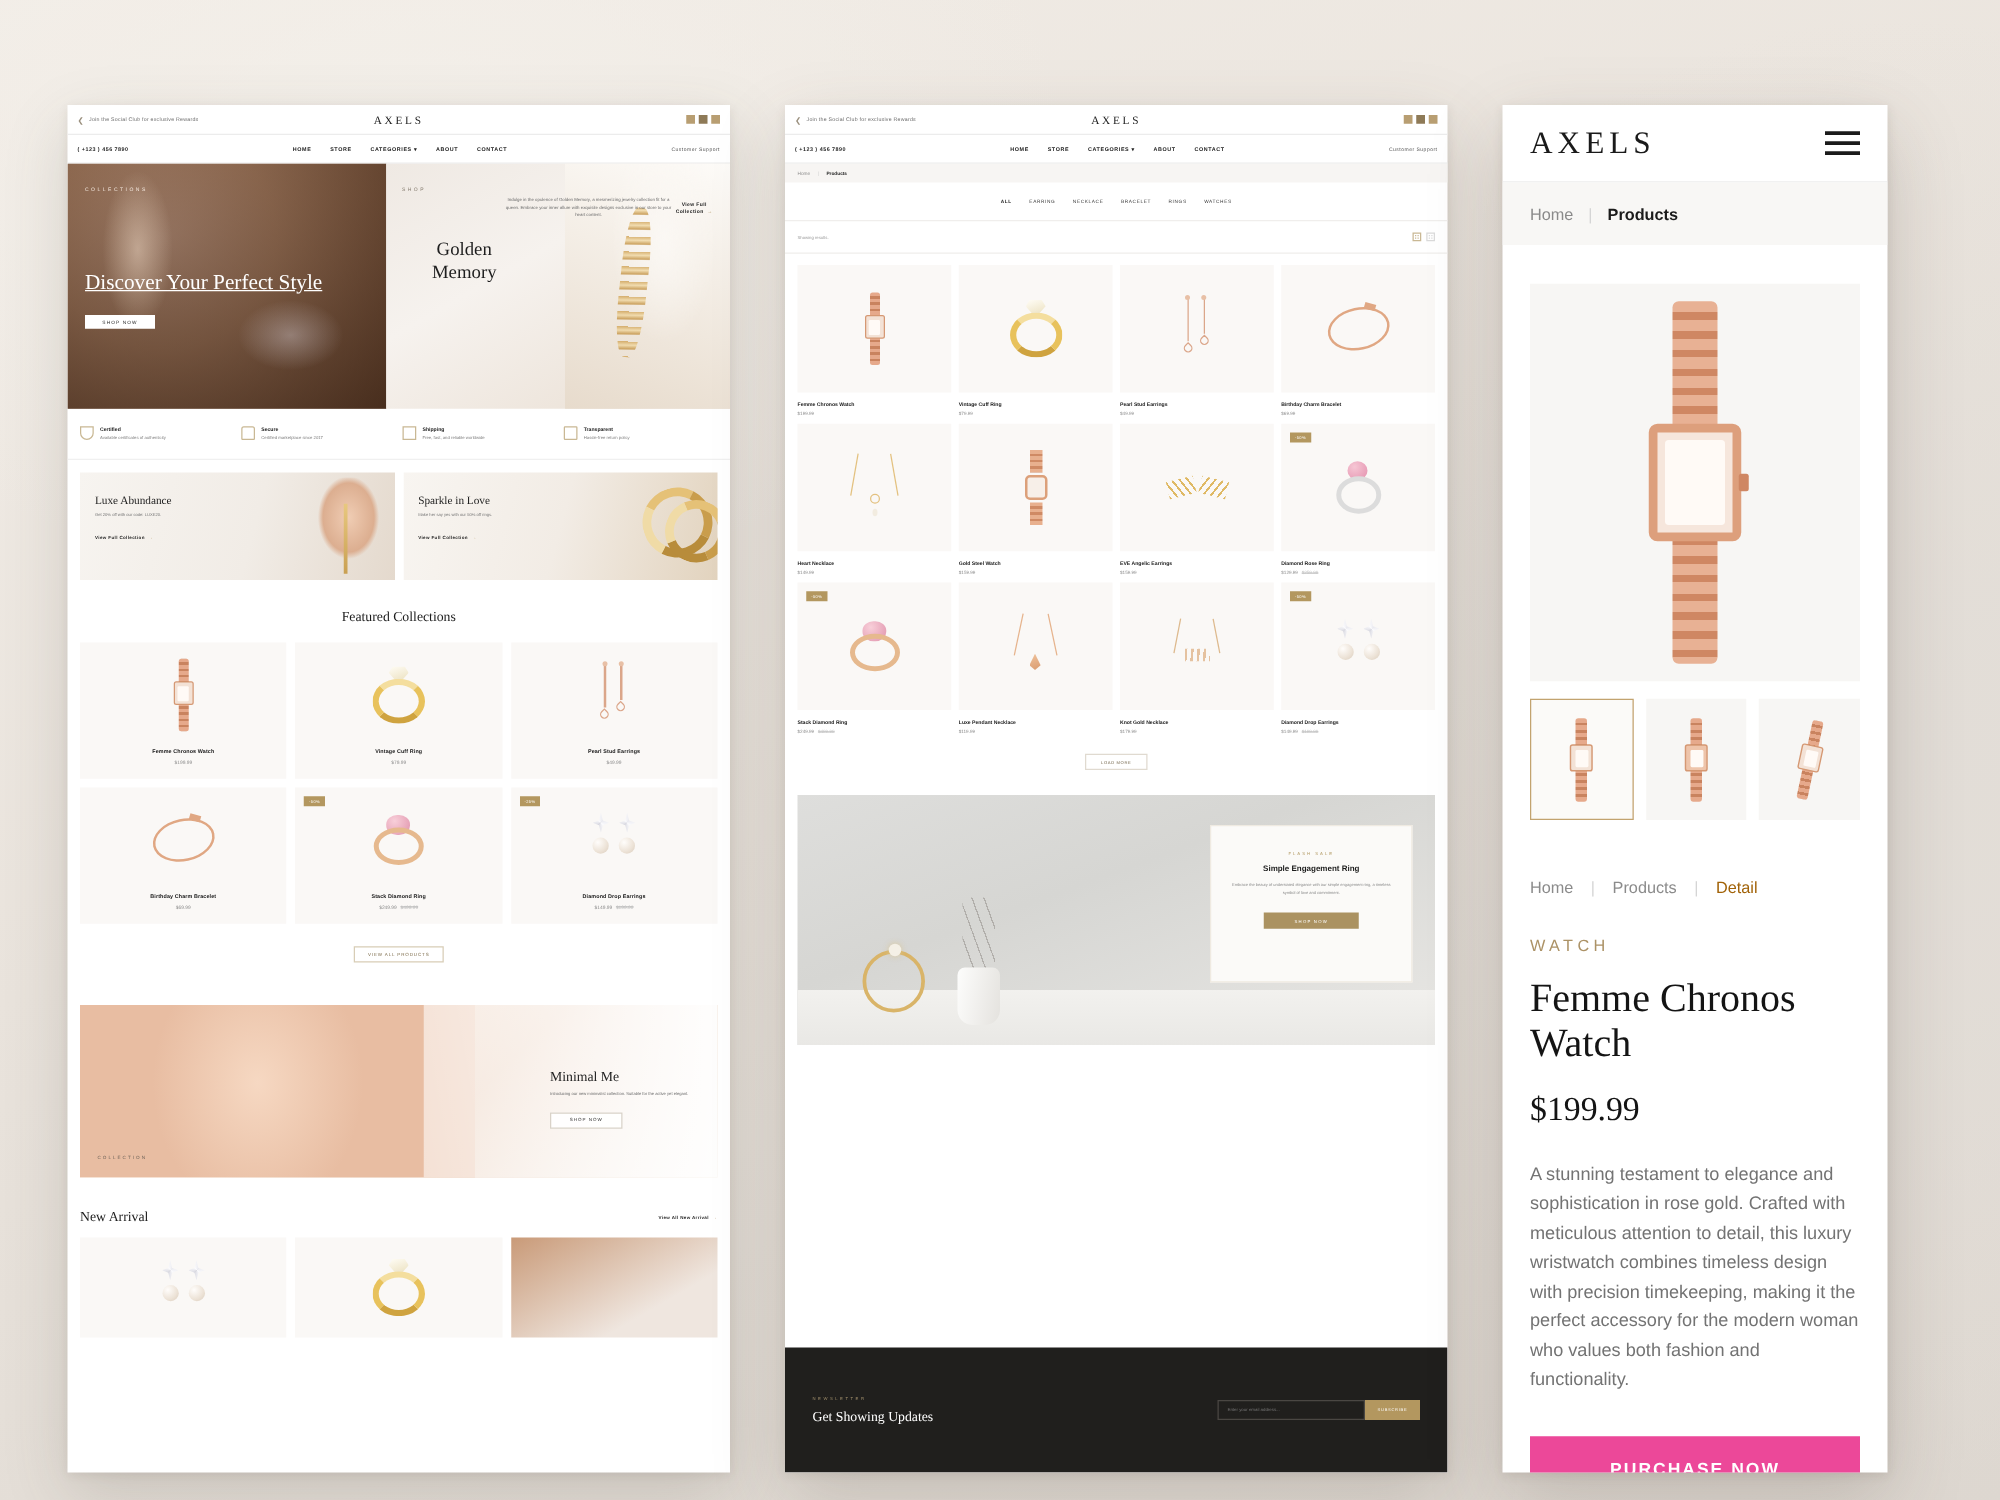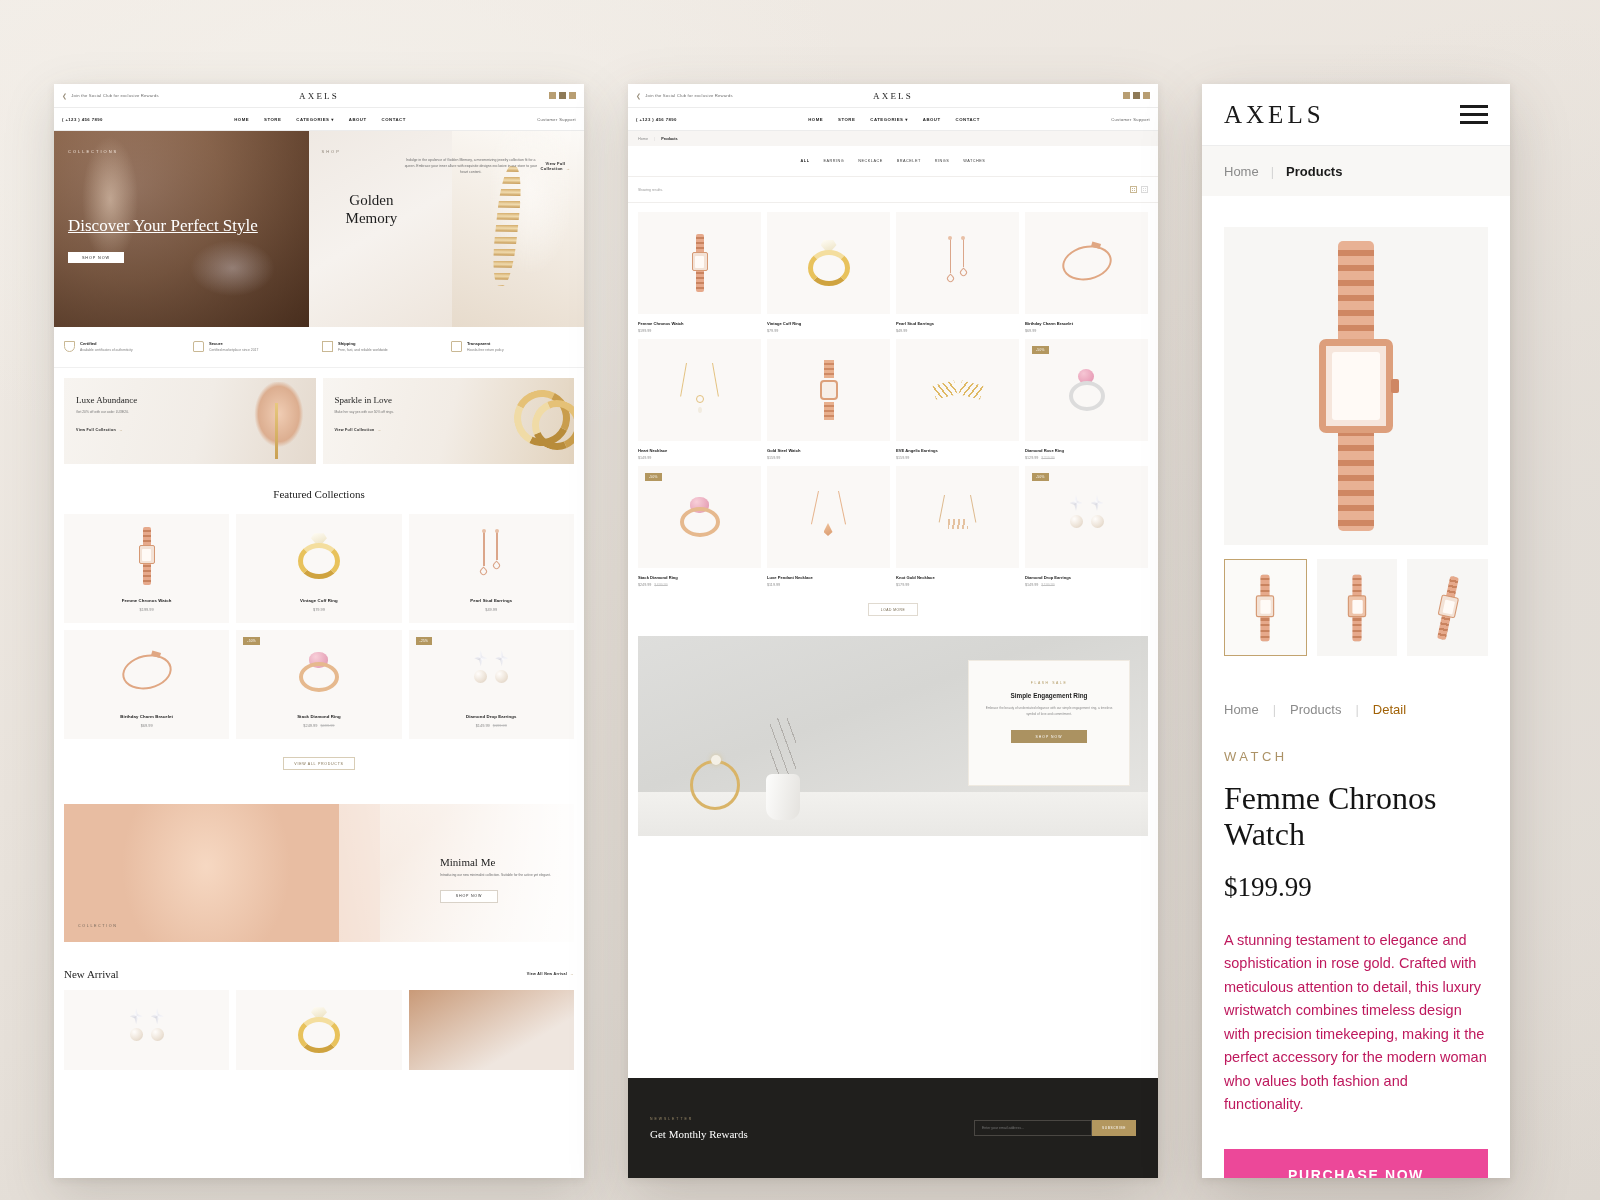--- a/index.html
+++ b/index.html
@@ -283,21 +283,21 @@
   .m-crumb .cur { color: #1b1b1b; font-weight: bold; }
   .m-main { background: #f7f6f4; margin: 31px 22px 0; height: 318px; display: flex; align-items: center; justify-content: center; }
   .m-thumbs { display: flex; gap: 10px; margin: 14px 22px 0; }
   .m-thumb { flex: 1; height: 97px; background: #f7f6f4; display:flex; align-items:center; justify-content:center; }
   .m-thumb.sel { border: 1.5px solid #c2a36f; background: #fbfaf8; }
   .m-crumb2 { display: flex; gap: 14px; align-items: center; margin: 46px 22px 0; font-size: 13px; }
   .m-crumb2 .g { color: #8b8b8b; } .m-crumb2 .sep { color: #d5d5d5; } .m-crumb2 .cur { color: #a16207; font-weight: normal; }
   .m-cat { margin: 32px 22px 0; font-size: 13px; letter-spacing: 3.5px; color: #ac9266; }
   .m-title { margin: 17px 22px 0; font-family:"Liberation Serif",serif; font-size: 32px; line-height: 1.12; color: #141414; font-weight: normal;}
   .m-price { margin: 19px 22px 0; font-family:"Liberation Serif",serif; font-size: 27px; color: #141414; }
-  .m-desc { margin: 26px 22px 2px; font-size: 14.5px; line-height: 1.62; color: #be185d; }
+  .m-desc { margin: 26px 22px 2px; font-size: 14.5px; line-height: 1.62; color: #737373; }
   .m-buy {
     margin: 32px 22px 0; height: 52px; background: #ec4899; color: #fff;
     display:flex; align-items:center; justify-content:center; font-size: 14px; font-weight: bold; letter-spacing: 1.6px;
   }
 
   
   .jw { position: relative; }
   .jw-watch { width: 16px; height: 58px; }
   .jw-watch .band { position:absolute; left:4px; top:0; width:8px; height:100%;
     background: repeating-linear-gradient(180deg,#e6a98b 0 3px,#c9835f 3px 5px); border-radius:2px;}
@@ -785,21 +785,21 @@
       <h4>Simple Engagement Ring</h4>
       <p>Embrace the beauty of understated elegance with our simple engagement ring, a timeless symbol of love and commitment.</p>
       <div class="btn-g">SHOP NOW</div>
     </div>
   </div>
 
 
   <div class="newsletter">
     <div>
       <div class="nl">NEWSLETTER</div>
-      <h3>Get Monthly Rewards</h3>
+      <h3>Get Showing Updates</h3>
     </div>
     <div class="nform">
       <input class="nl-input" placeholder="Enter your email address..." style="">
       <div class="nl-btn">SUBSCRIBE</div>
     </div>
   </div>
 </div>
 
 <div class="panel" id="panel-mobile">
   <div class="m-header">

